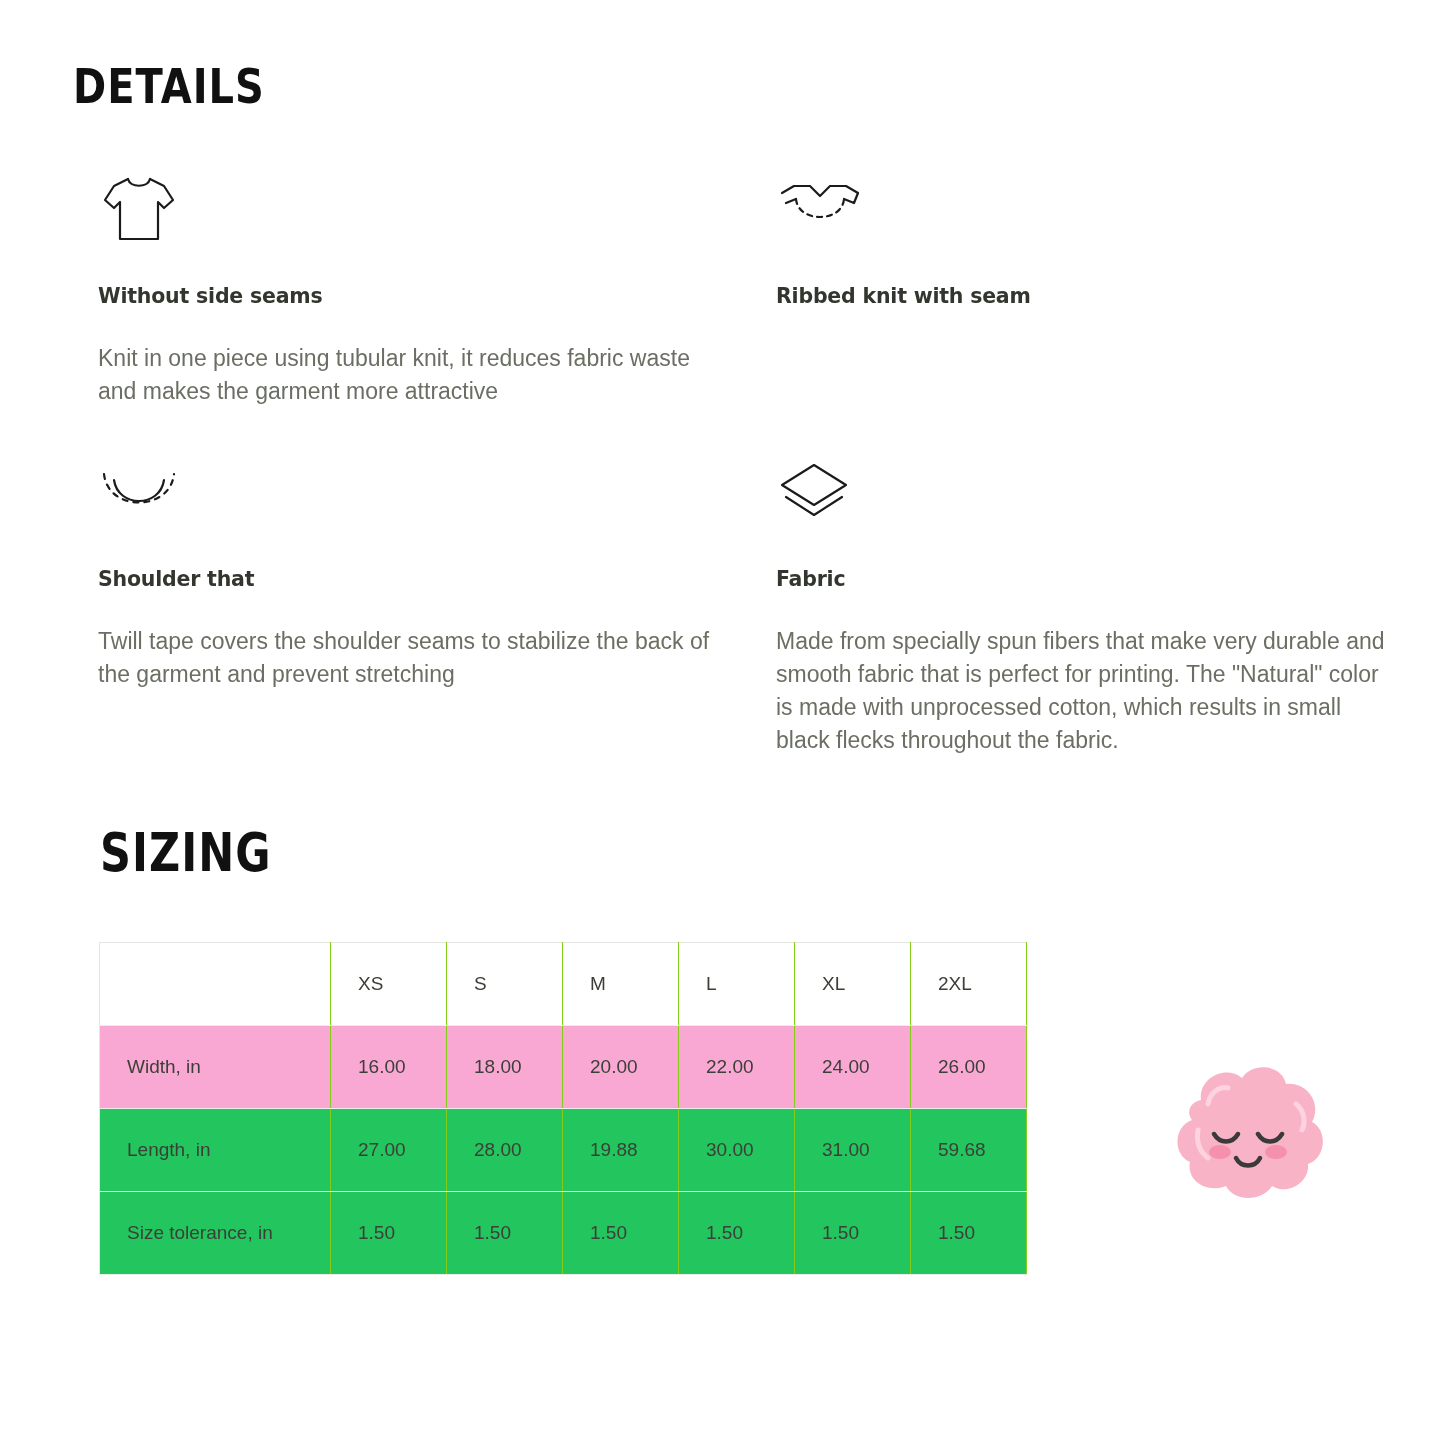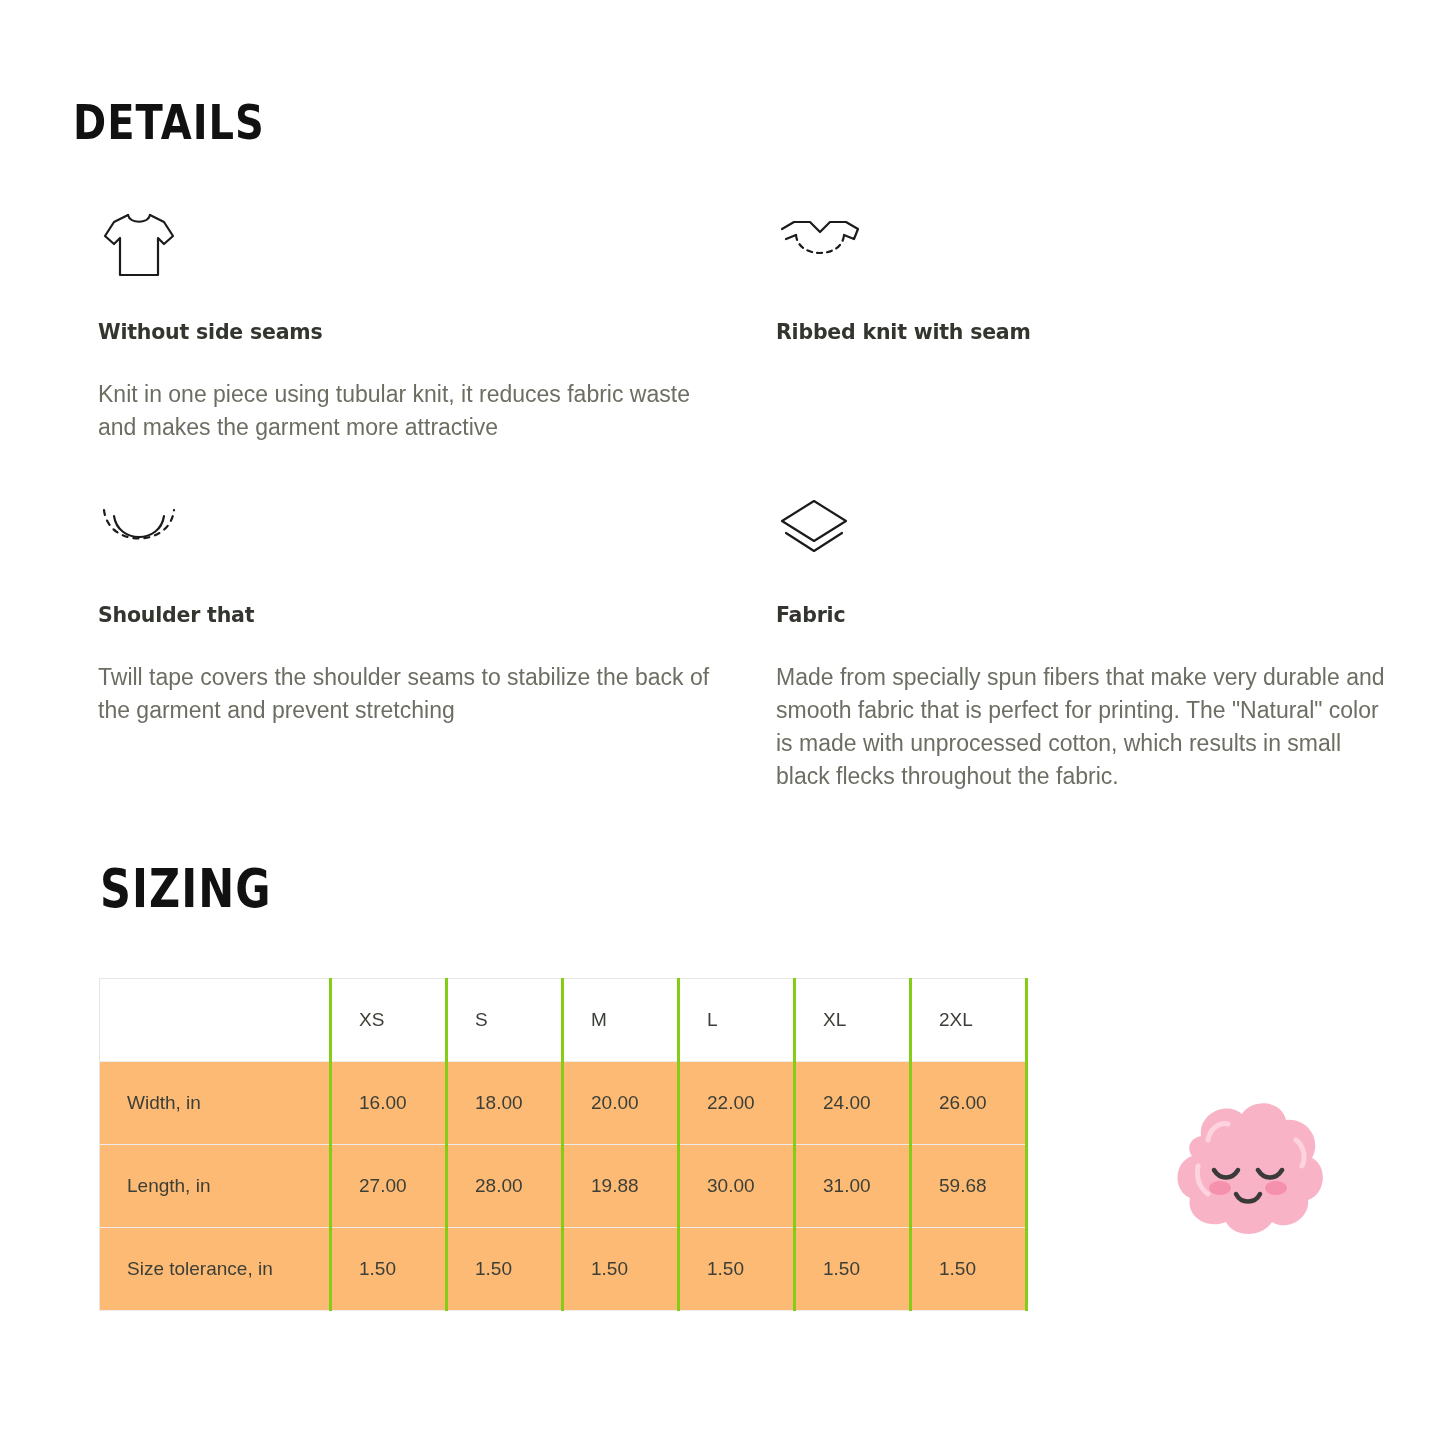--- a/index.html
+++ b/index.html
@@ -8,21 +8,20 @@
     height: 1445px;
     background: #ffffff;
     font-family: "Liberation Sans", sans-serif;
     overflow: hidden;
   }
   .page {
     position: relative;
     width: 1445px;
     height: 1283px;
     background: #ffffff;
-    margin-top: 36px;
   }
 
   
   .section-heading {
     font-family: "DejaVu Sans", sans-serif;
     font-weight: 700;
     color: #111111;
     letter-spacing: 1px;
     transform: scaleY(1.22);
     transform-origin: left top;
@@ -86,40 +85,40 @@
   table.sizing {
     border-collapse: collapse;
     width: 925px;
     table-layout: fixed;
   }
   table.sizing th, table.sizing td {
     font-family: "Liberation Sans", sans-serif;
     font-size: 19px;
     color: #3c3f37;
     text-align: left;
-    border-right: 3px solid #84cc16;
+    border-right: 1px solid #84cc16;
     border-bottom: 1px solid #ececea;
     height: 83px;
     padding-left: 27px;
     font-weight: 400;
   }
   table.sizing tr th:first-child,
   table.sizing tr td:first-child {
     width: 231px;
     border-left: 1px solid #e6e6e2;
   }
   table.sizing col.size-col { width: 116px; }
   table.sizing thead th {
     border-top: 1px solid #e6e6e2;
     color: #3c3f37;
     font-weight: 400;
   }
   table.sizing tbody tr.shaded td { background: #f5f6f2; }
-  table.sizing tbody tr td { background: #fdba74; }
-  table.sizing tbody tr.shaded td { background: #fdba74; }
+  table.sizing tbody tr td { background: #22c55e; }
+  table.sizing tbody tr.shaded td { background: #f9a8d4; }
 
   
   .mascot {
     position: absolute;
     left: 1146px;
     top: 1030px;
     width: 200px;
     height: 200px;
   }
 </style>

